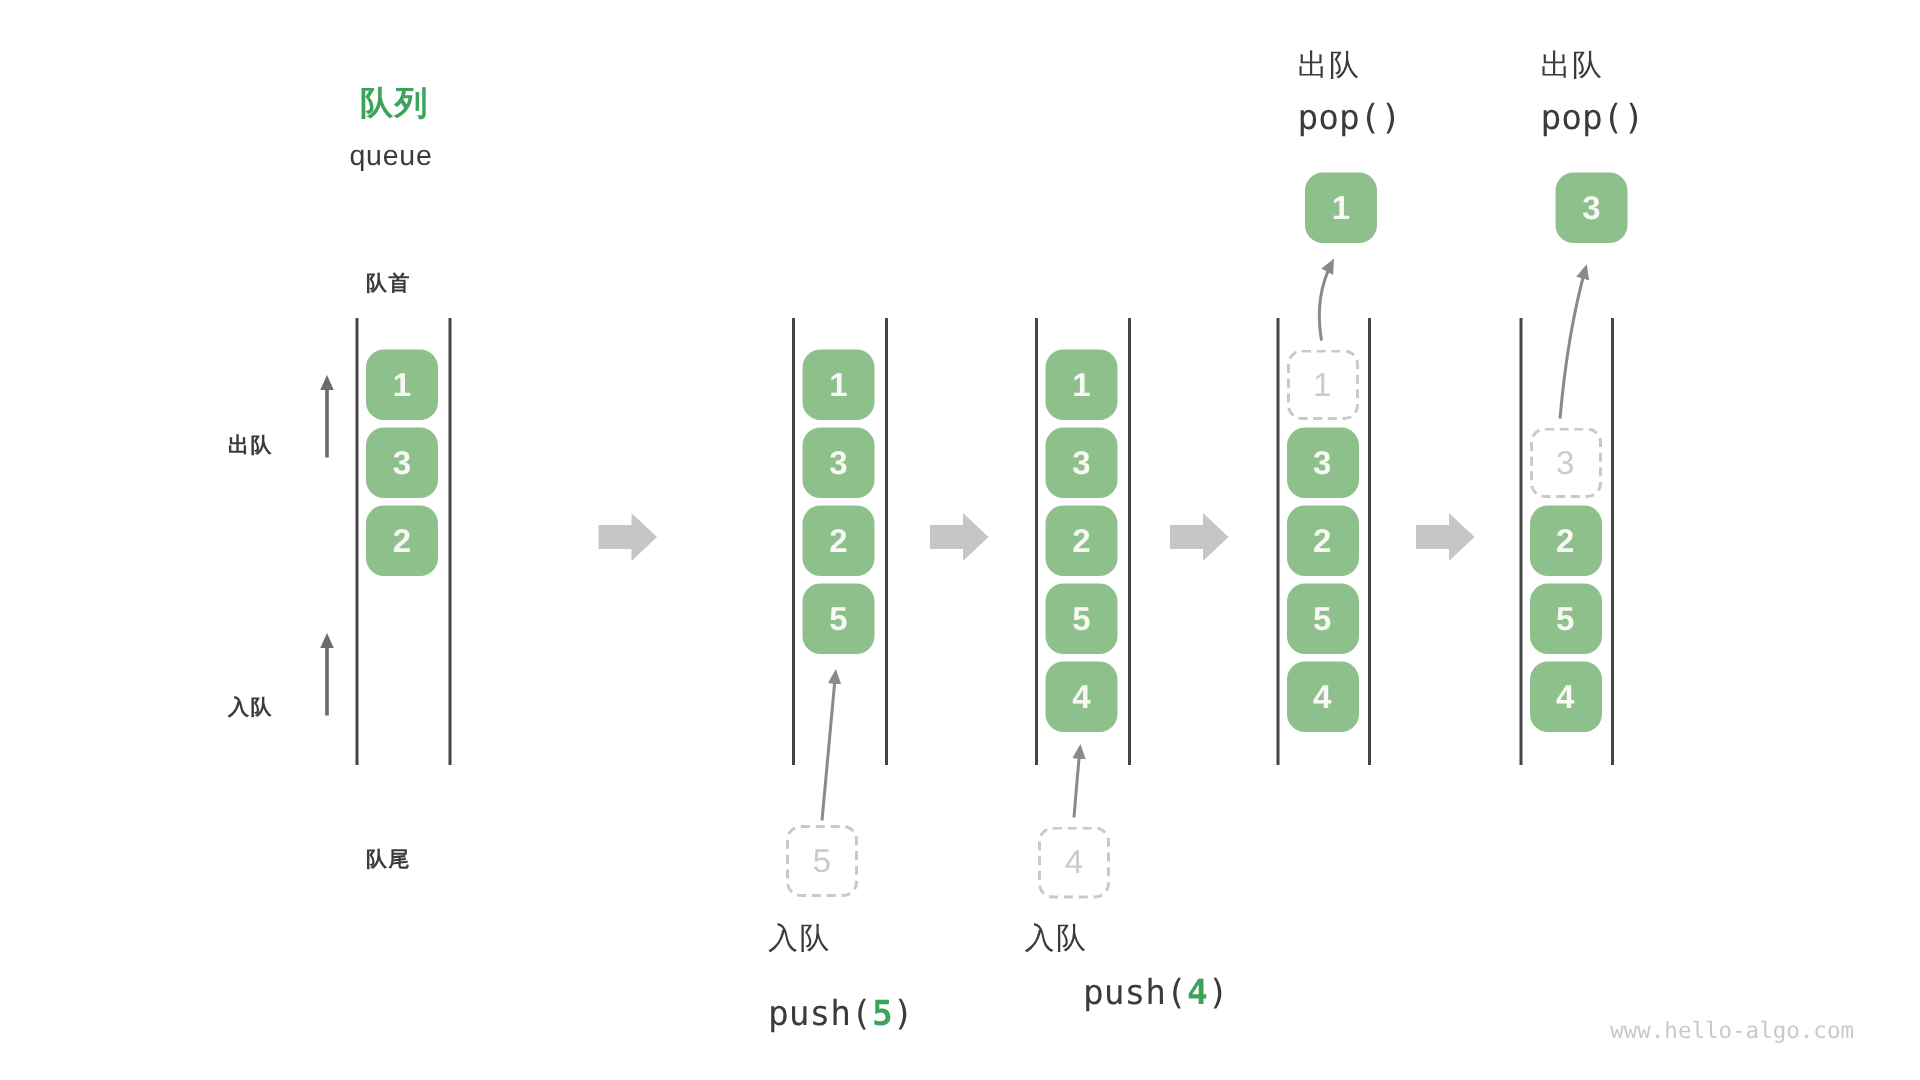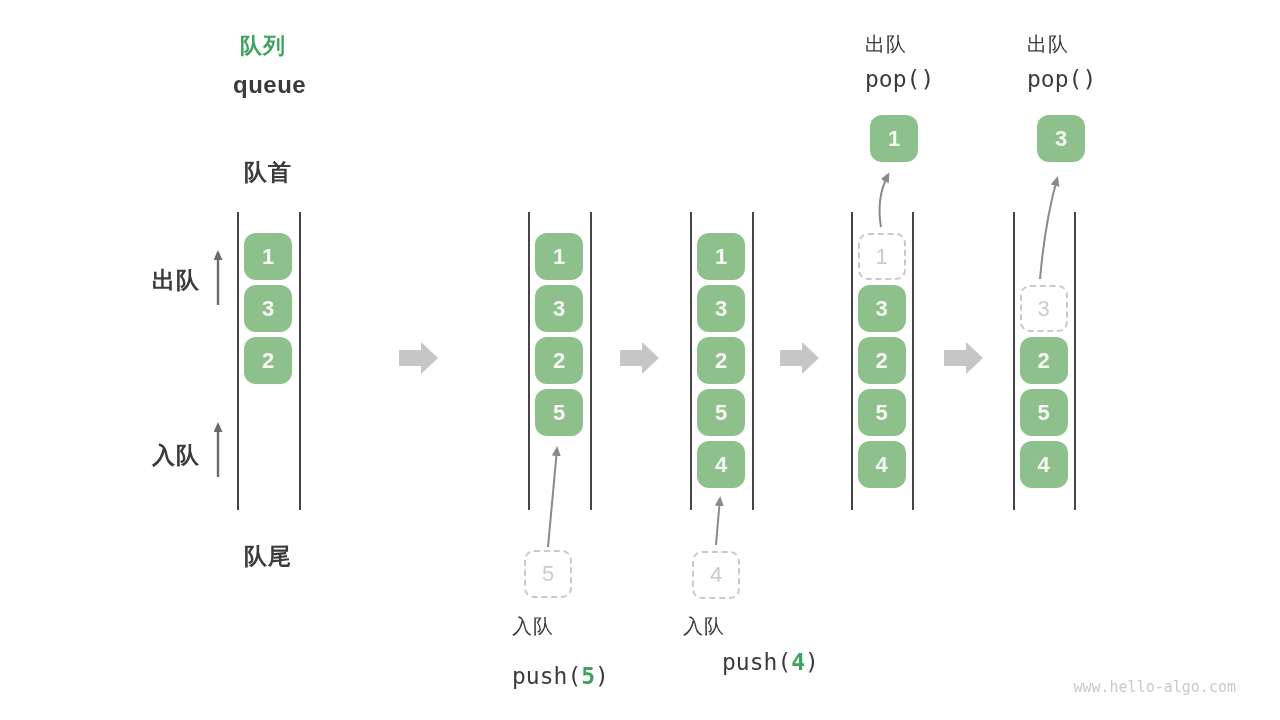--- a/index.html
+++ b/index.html
@@ -6,36 +6,35 @@
   body { background: #ffffff; }
   #canvas {
     position: relative;
     width: 1280px;
     height: 720px;
     background: var(--page-bg, #fff);
     overflow: hidden;
     font-family: "Liberation Sans", "DejaVu Sans", sans-serif;
     color: var(--text-dark, #3b3b3b);
   }
-  .abs { position: absolute; }
+  .abs { position: absolute; margin-top: 23px; }
 
   .title-zh {
     font-size: 22px;
     font-weight: 700;
     color: var(--accent-green, #3da35c);
     letter-spacing: 1px;
   }
   .title-en {
-    font-size: 24px;
+    font-size: 19px;
     color: var(--text-dark, #3b3b3b);
     letter-spacing: 0.5px;
-    font-weight: bold;
   }
   .side-label {
-    font-size: 23px;
+    font-size: 14px;
     font-weight: 700;
     color: var(--text-dark, #3b3b3b);
     letter-spacing: 1px;
   }
 
   .wall {
     position: absolute;
     width: 1.5px;
     background: var(--wall, #454545);
   }

